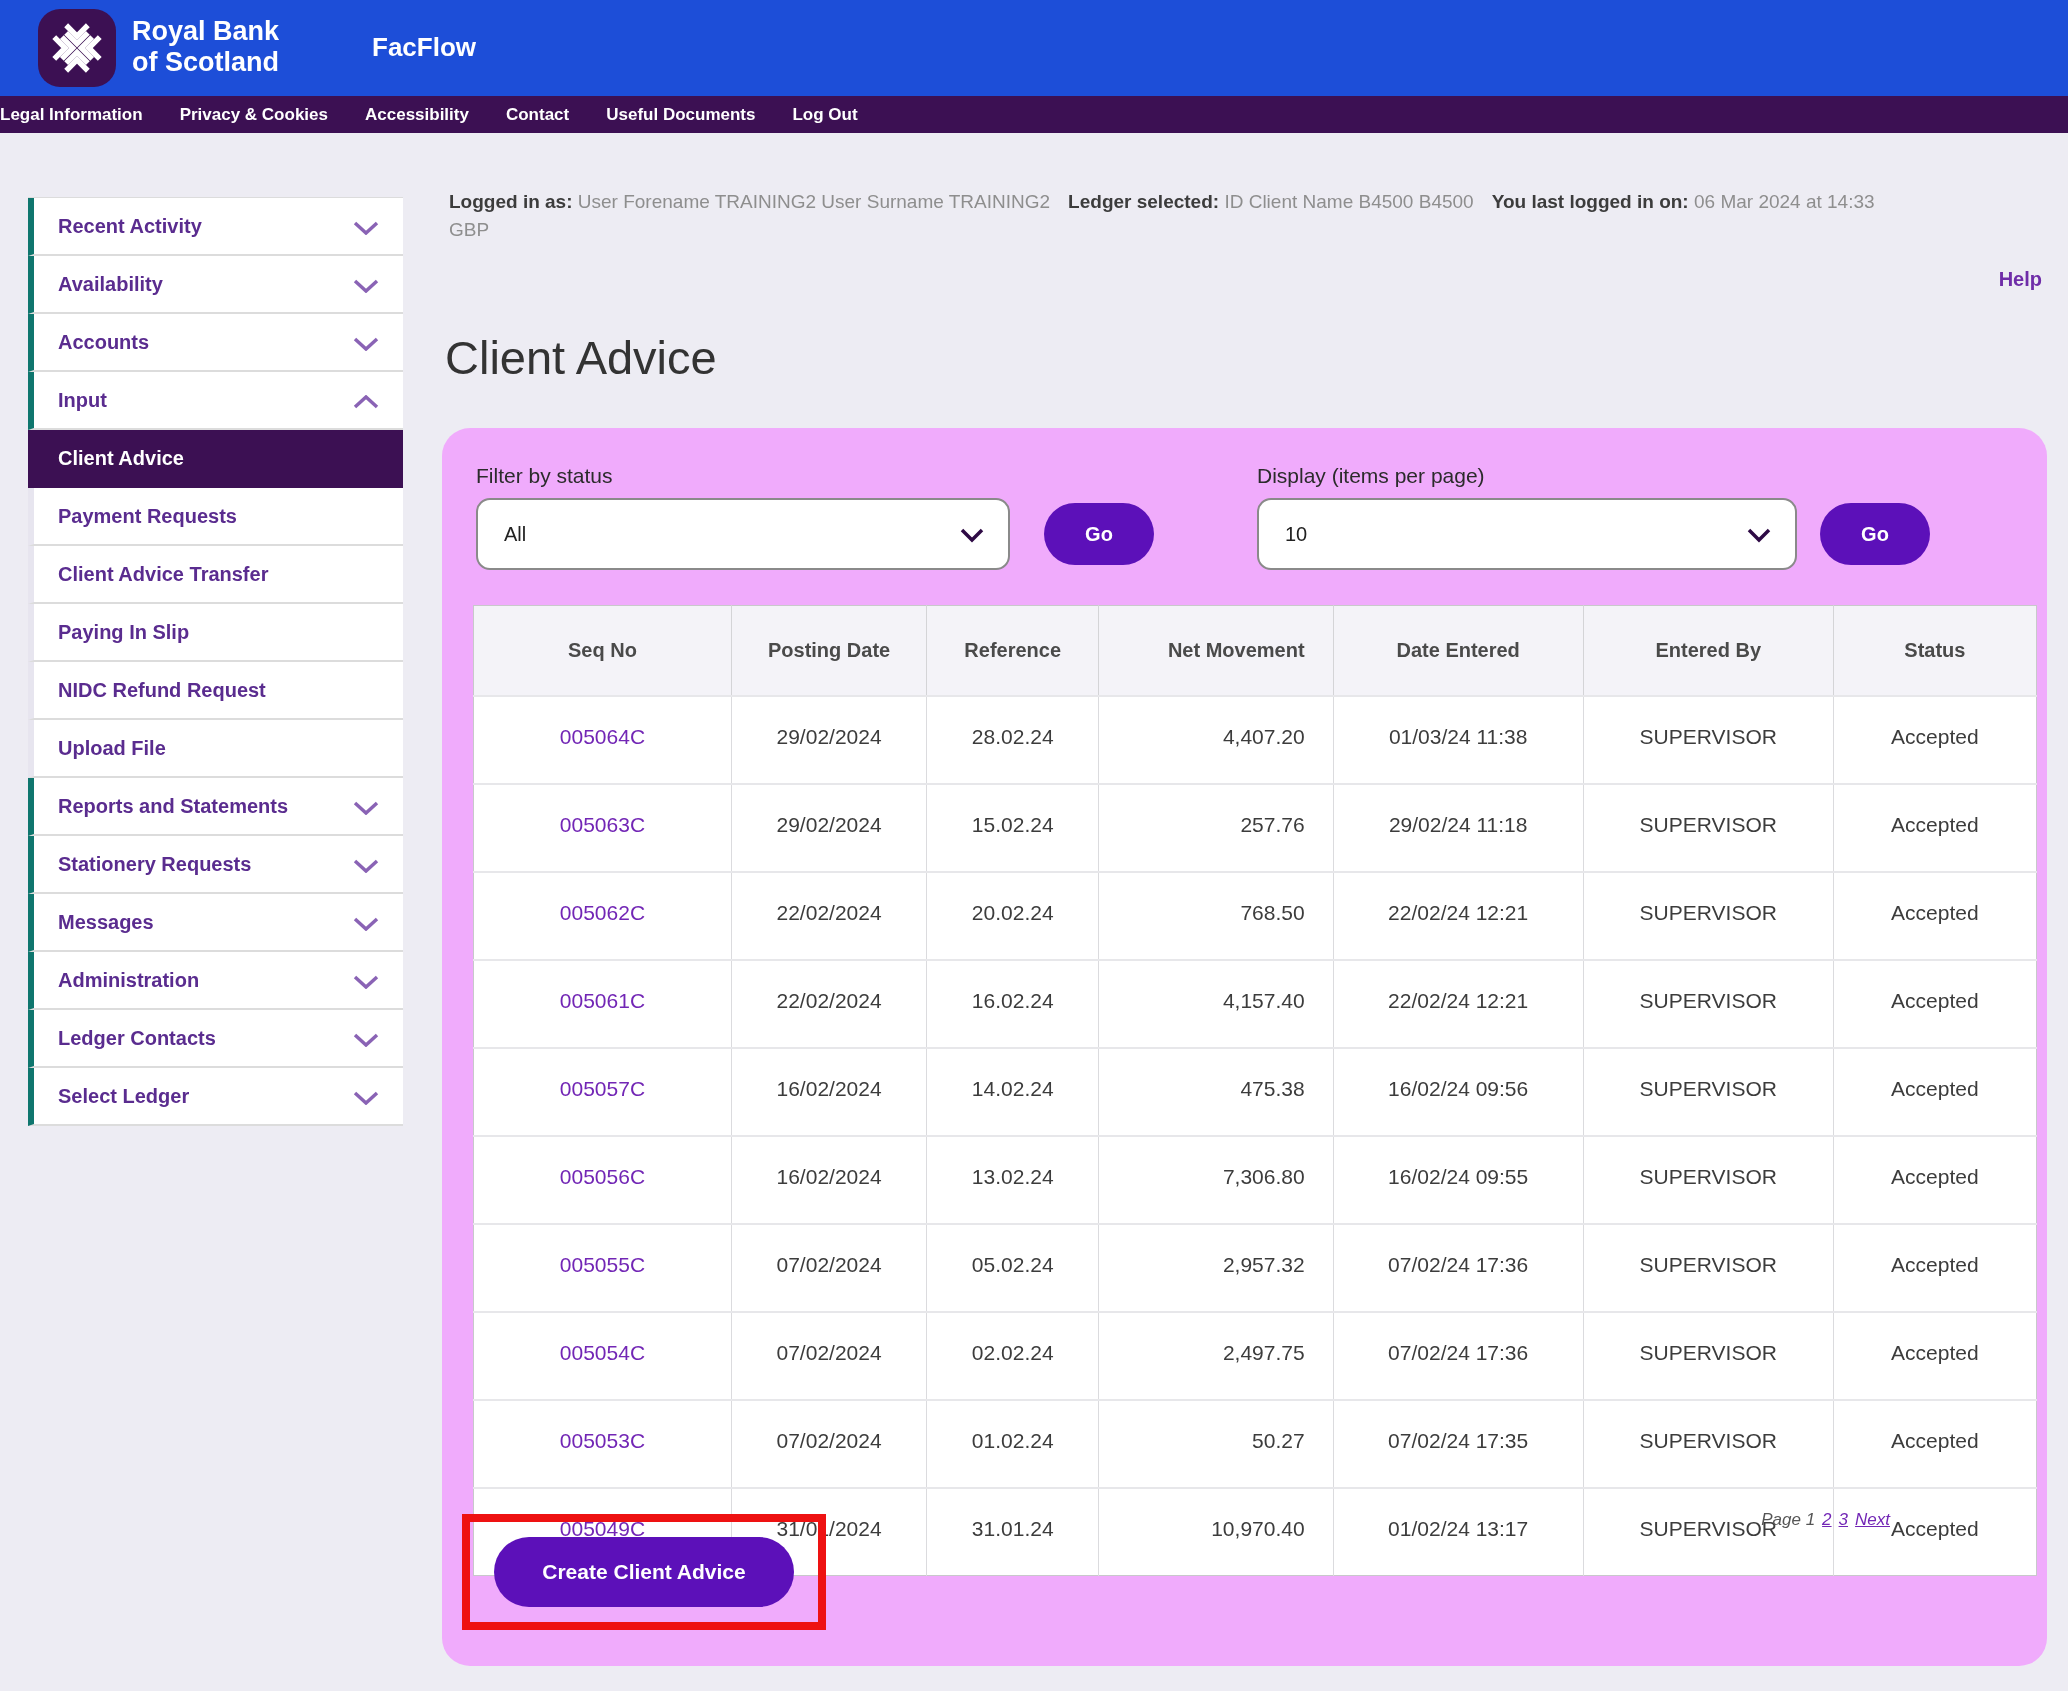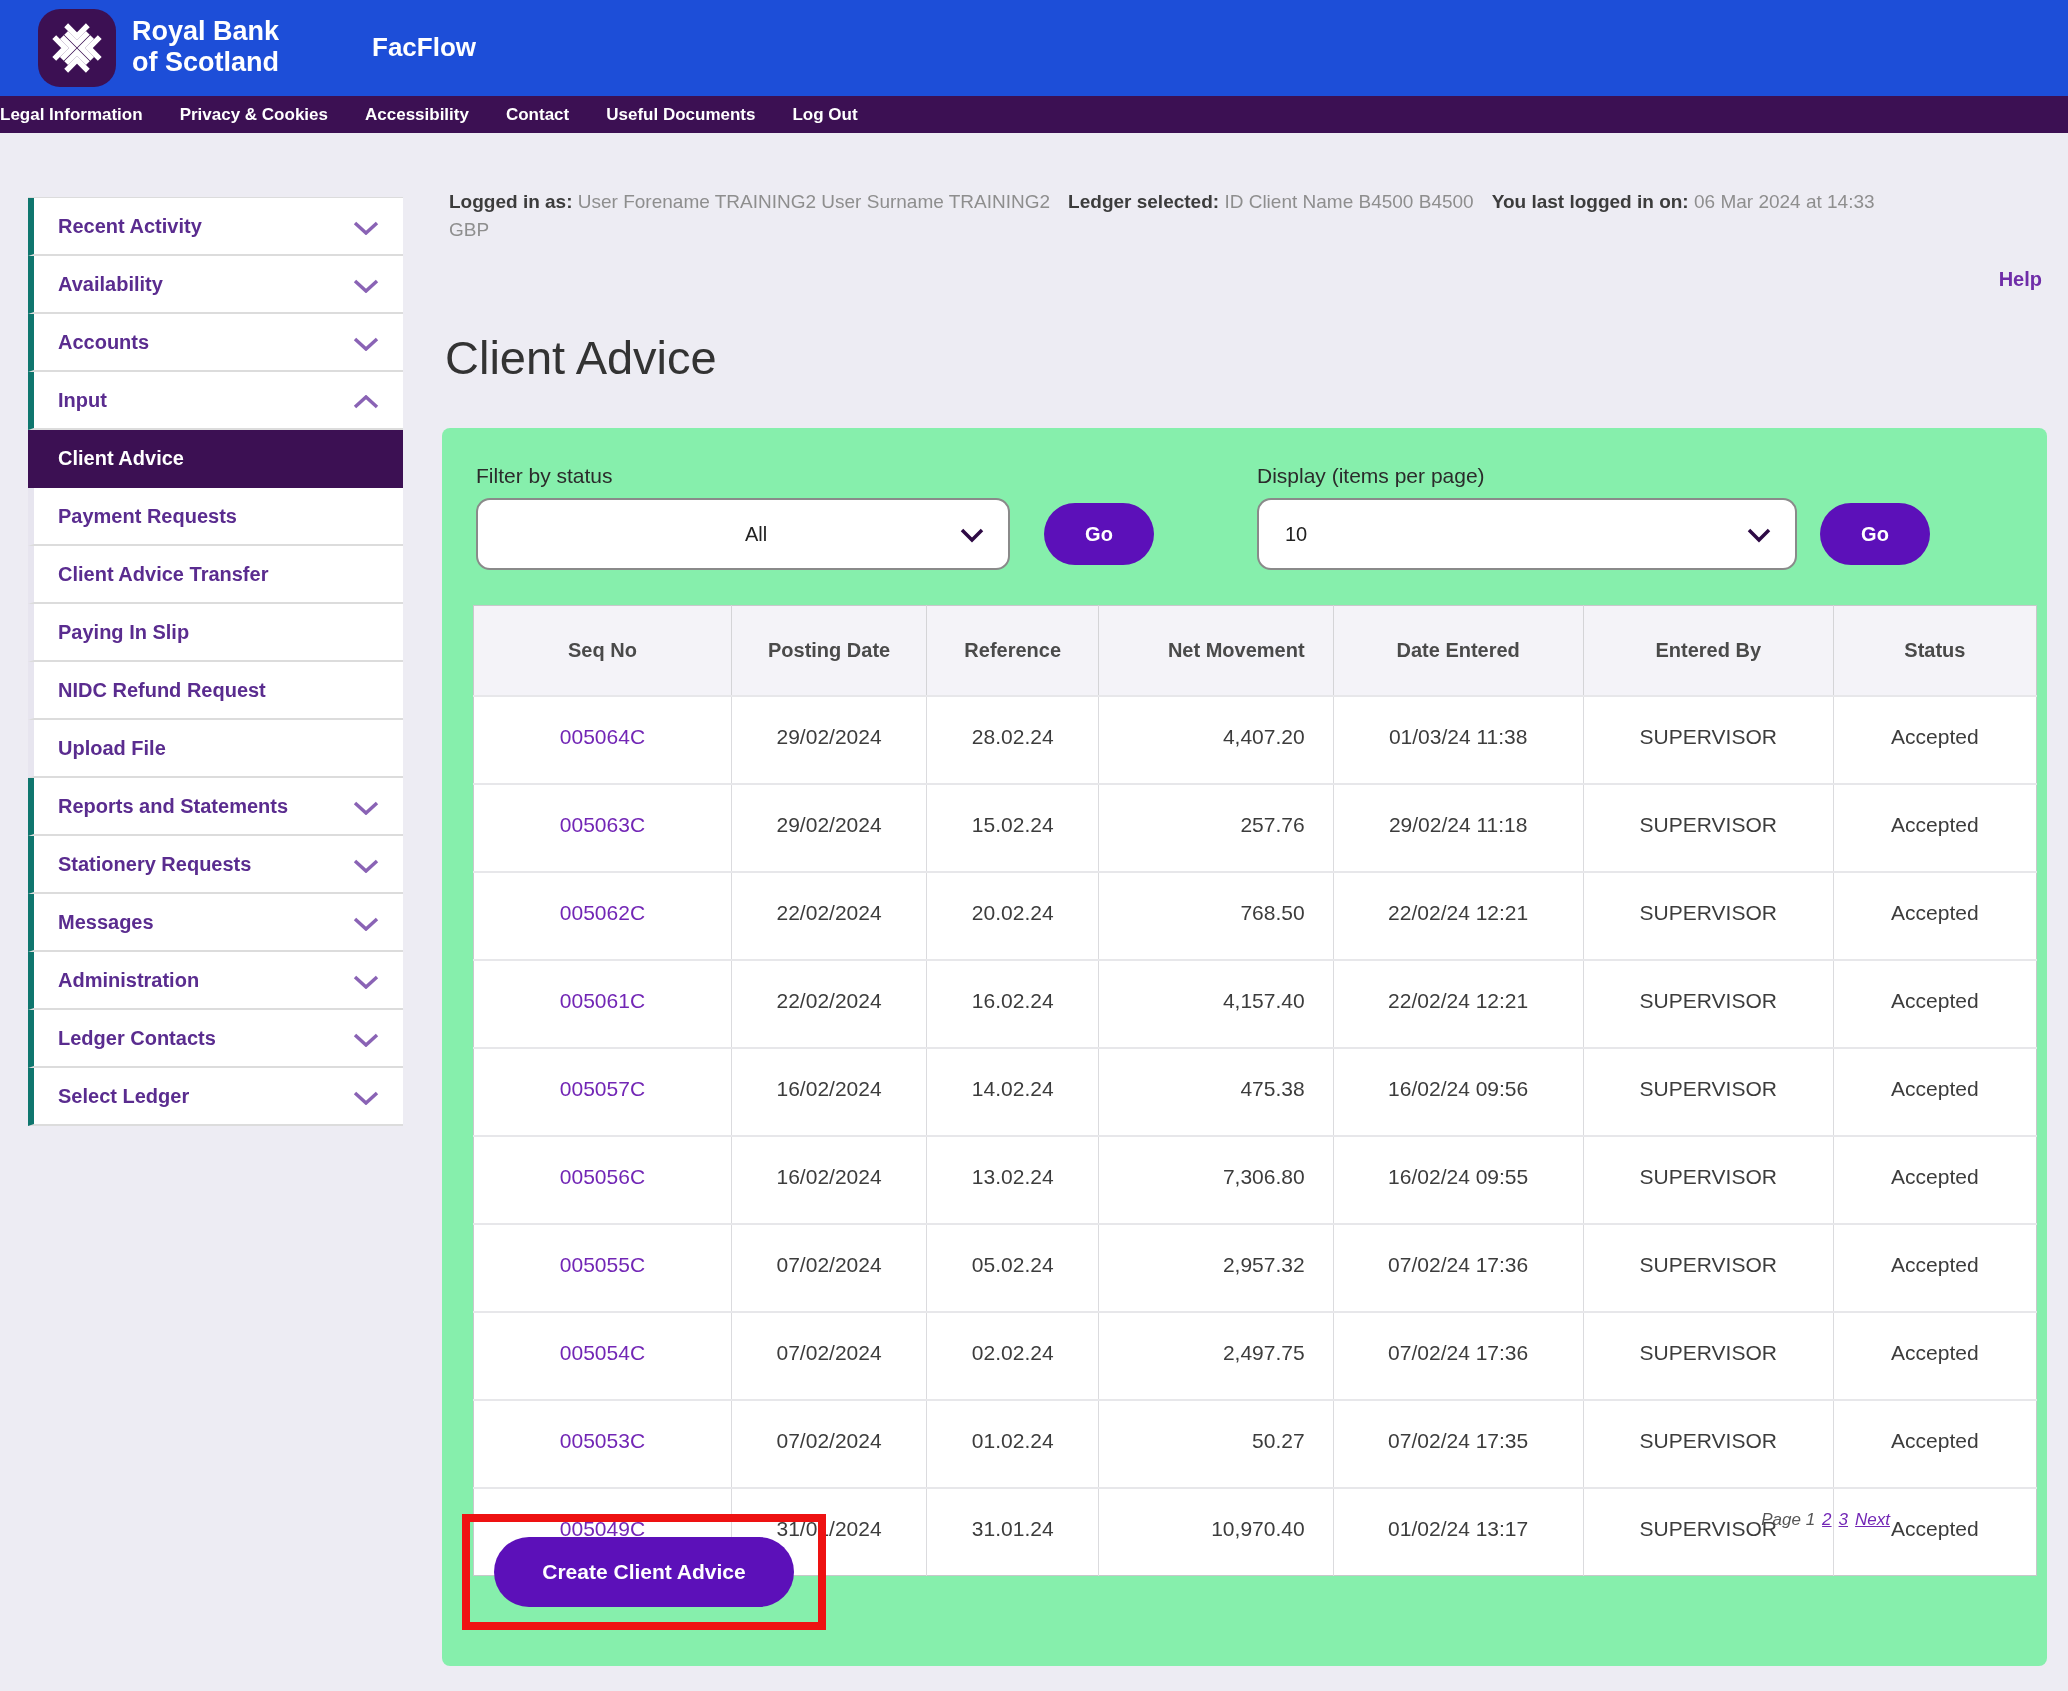--- a/index.html
+++ b/index.html
@@ -17,27 +17,27 @@
   .navbar{position:absolute;left:0;top:96px;width:2068px;height:37px;background:#3C1053;display:flex;align-items:center;gap:37px;box-sizing:border-box;}
   .nav-item{color:#fff;font-size:17px;font-weight:bold;white-space:nowrap;cursor:pointer;}
   
   .session{position:absolute;left:449px;top:188px;width:1600px;font-size:19px;color:#8E8E8E;line-height:28px;}
   .session .lbl{font-weight:bold;color:#3C3C3C;}
   .session .pair{margin-right:18px;}
   .help-link{position:absolute;top:268px;right:26px;font-size:20px;font-weight:bold;color:#6F2DA8;cursor:pointer;}
   
   .page-title{position:absolute;left:445px;top:330px;font-size:47px;color:#333;}
   
-  .card{position:absolute;left:442px;top:428px;width:1605px;height:1238px;background:#86efac;border-radius:8px;box-sizing:border-box;}
+  .card{position:absolute;left:442px;top:428px;width:1605px;height:1238px;background:#f0abfc;border-radius:28px;box-sizing:border-box;}
   
   .filter-label{position:absolute;font-size:21px;color:#2B2B2B;}
   .flabel-status{left:34px;top:36px;}
   .flabel-display{left:815px;top:36px;}
   .select{position:absolute;height:72px;border:2px solid #8A8A8A;border-radius:14px;background:#fff;display:flex;align-items:center;padding-left:26px;font-size:20px;color:#222;box-sizing:border-box;cursor:pointer;}
-  .select-status{left:34px;top:70px;width:534px;justify-content:center;}
+  .select-status{left:34px;top:70px;width:534px;}
   .select-display{left:815px;top:70px;width:540px;}
   .select .chev-icon{position:absolute;right:24px;top:28px;}
   .go-btn{position:absolute;width:110px;height:62px;background:#5C10B9;border-radius:31px;color:#fff;font-weight:bold;font-size:20px;display:flex;align-items:center;justify-content:center;border:none;cursor:pointer;}
   .go-status{left:602px;top:75px;}
   .go-display{left:1378px;top:75px;}
   
   .table-wrap{position:absolute;left:31px;top:177px;width:1564px;}
   table{width:100%;border-collapse:collapse;table-layout:fixed;border:1px solid #C8C8CB;padding-left:26px;}
   thead th{background:#F4F3F8;height:87px;font-size:20px;color:#4A4A4A;font-weight:bold;border-left:1px solid #D4D4D7;border-bottom:1px solid #C8C8CB;}
   thead th:first-child{border-left:none;}

